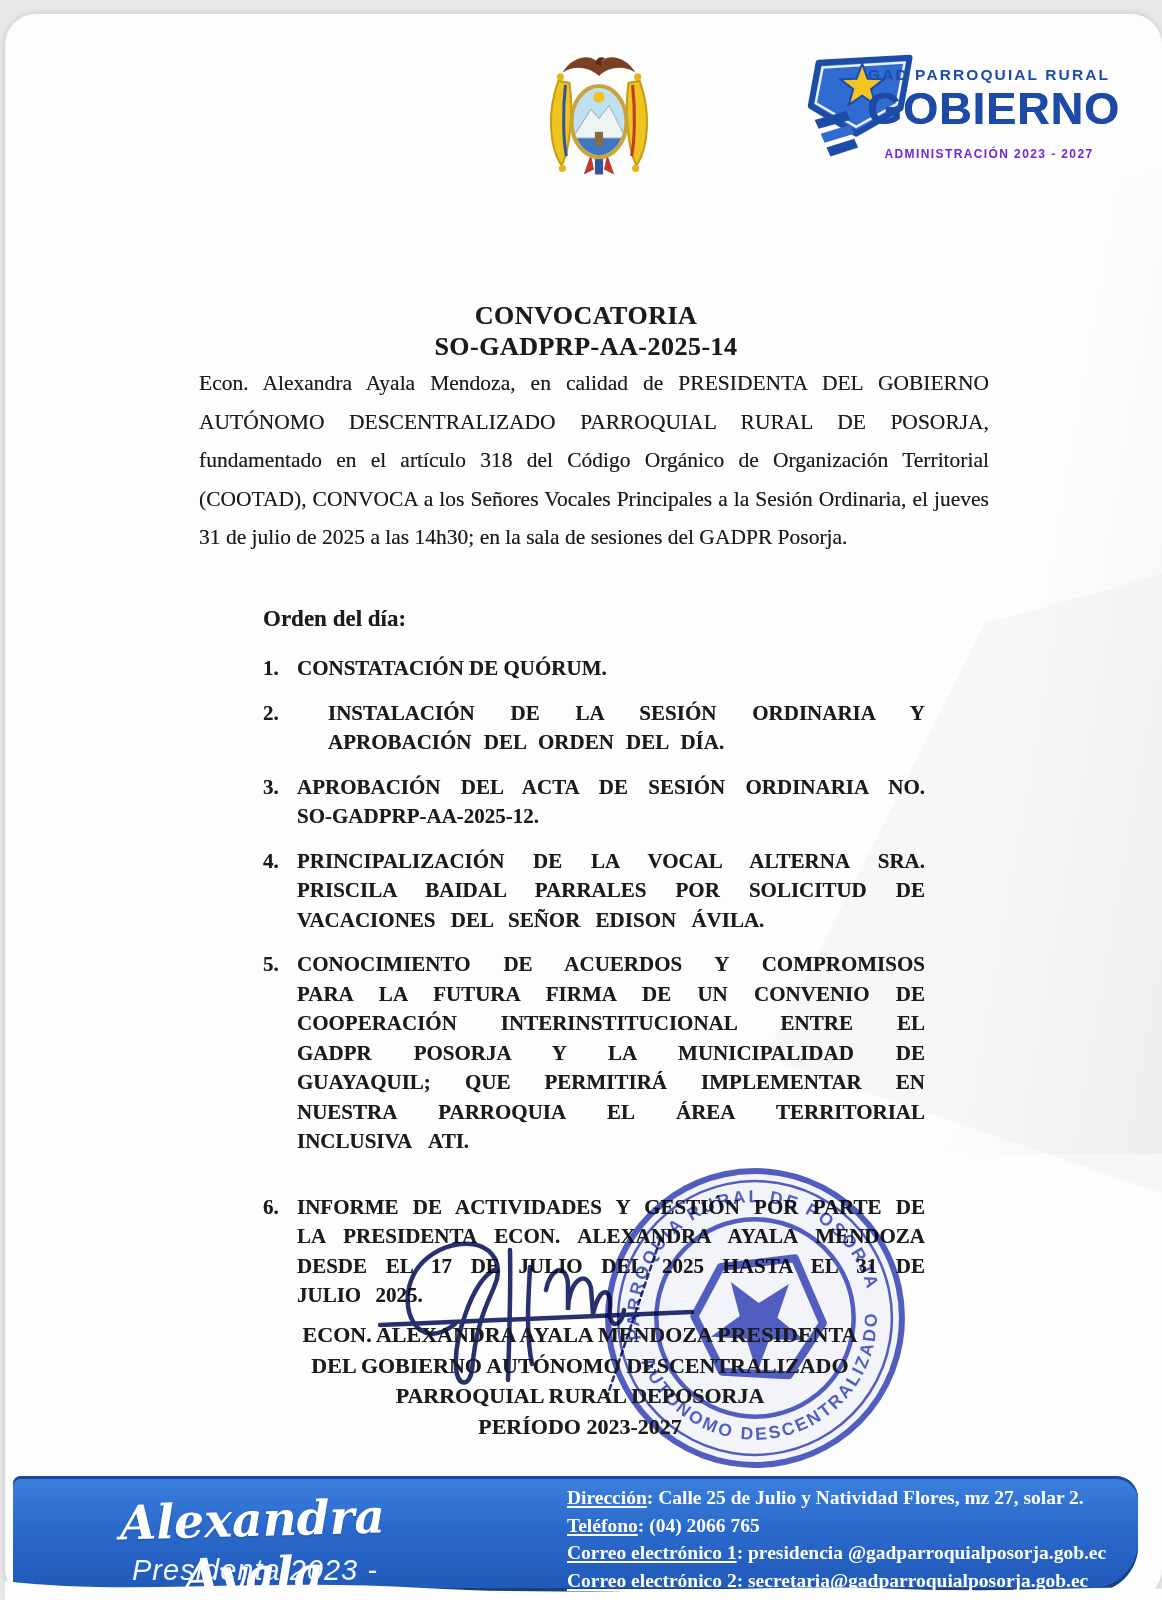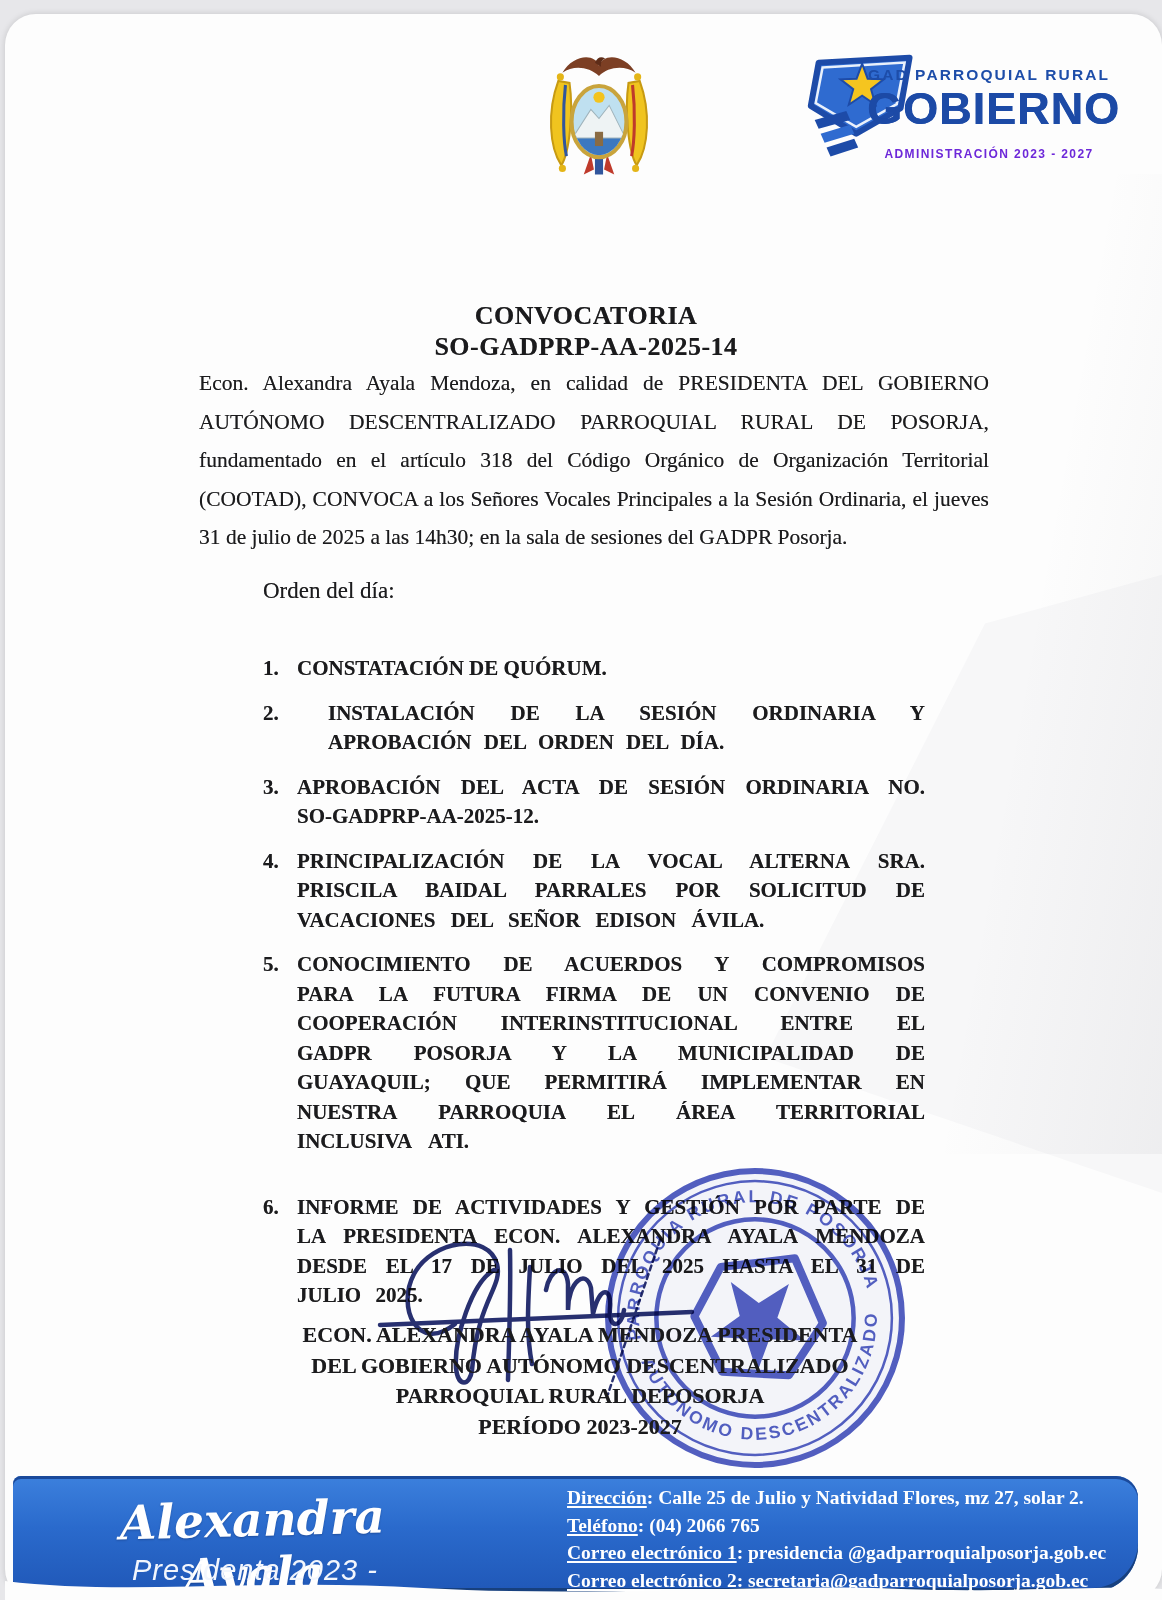--- a/index.html
+++ b/index.html
@@ -33,21 +33,21 @@
   .logo-line3{font-size:12px;font-weight:bold;letter-spacing:1.4px;color:#6d28d9;margin-top:15px;white-space:nowrap;}
 
   
   .ink{color:#1b1b1d;text-shadow:0 0 .4px rgba(20,20,20,.55);}
   .dateline{position:absolute;top:197px;right:252px;font-size:25px;font-weight:bold;}
   .title-block{position:absolute;top:286px;left:0;width:1162px;text-align:center;}
   .doc-title{font-size:26px;font-weight:bold;letter-spacing:.5px;line-height:31px;}
   .doc-number{font-size:26px;font-weight:bold;letter-spacing:.5px;line-height:31px;}
   .intro{position:absolute;top:346px;left:190px;width:790px;
     font-size:21.5px;font-weight:normal;line-height:38.5px;text-align:justify;margin:4px;}
-  .agenda-heading{position:absolute;top:564px;left:258px;font-size:23px;font-weight:normal;}
+  .agenda-heading{position:absolute;top:592px;left:258px;font-size:23px;font-weight:bold;}
   .agenda{position:absolute;top:640px;left:258px;width:662px;}
   .agenda-item{display:flex;margin-bottom:15px;font-size:21px;font-weight:bold;line-height:29.5px;}
   .agenda-item .num{width:34px;flex:none;}
   .agenda-item .txt{flex:1;text-align:justify;}
   .agenda-item:nth-child(2) .txt{word-spacing:7px;margin-left:31px;}
   .agenda-item:nth-child(3) .txt{word-spacing:14px;}
   .agenda-item:nth-child(4) .txt{word-spacing:10px;}
   .agenda-item:nth-child(5) .txt{word-spacing:13px;}
   .agenda-item:nth-child(6) .txt{word-spacing:9px;}
   .agenda-item:nth-child(6){margin-top:36px;}

